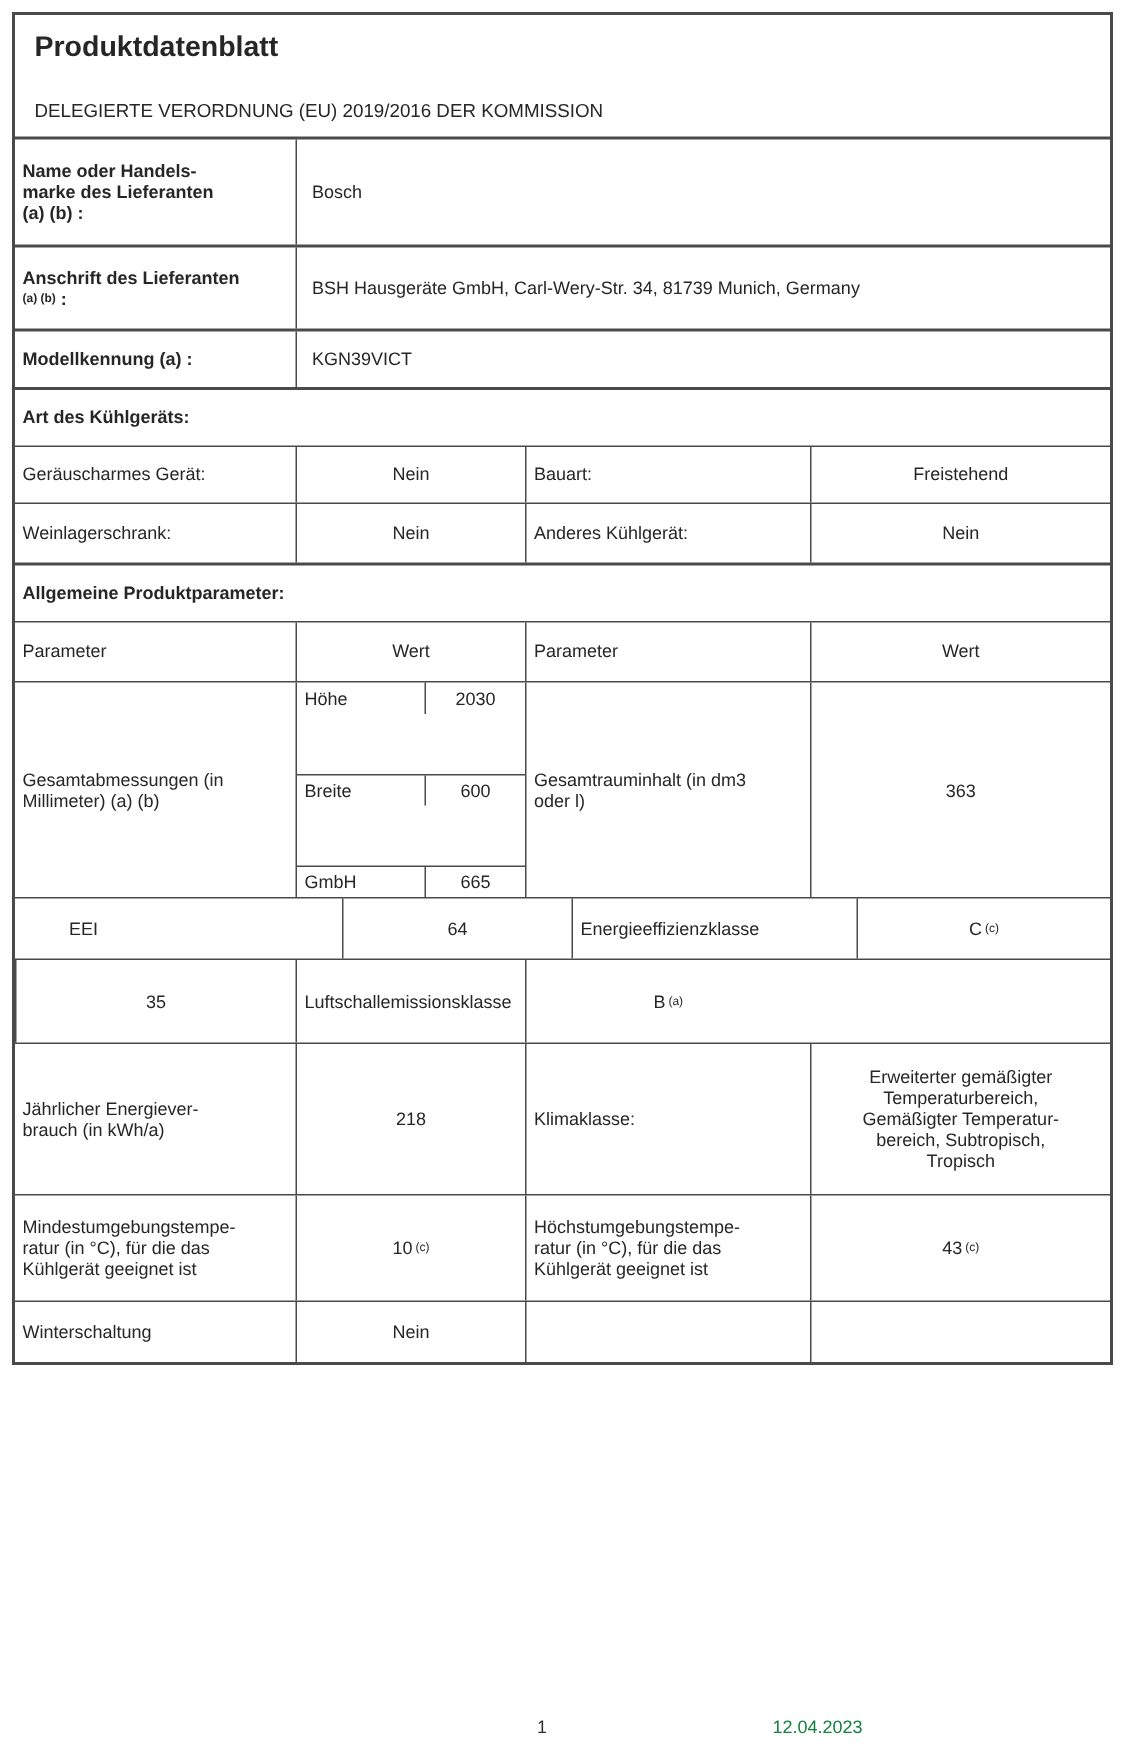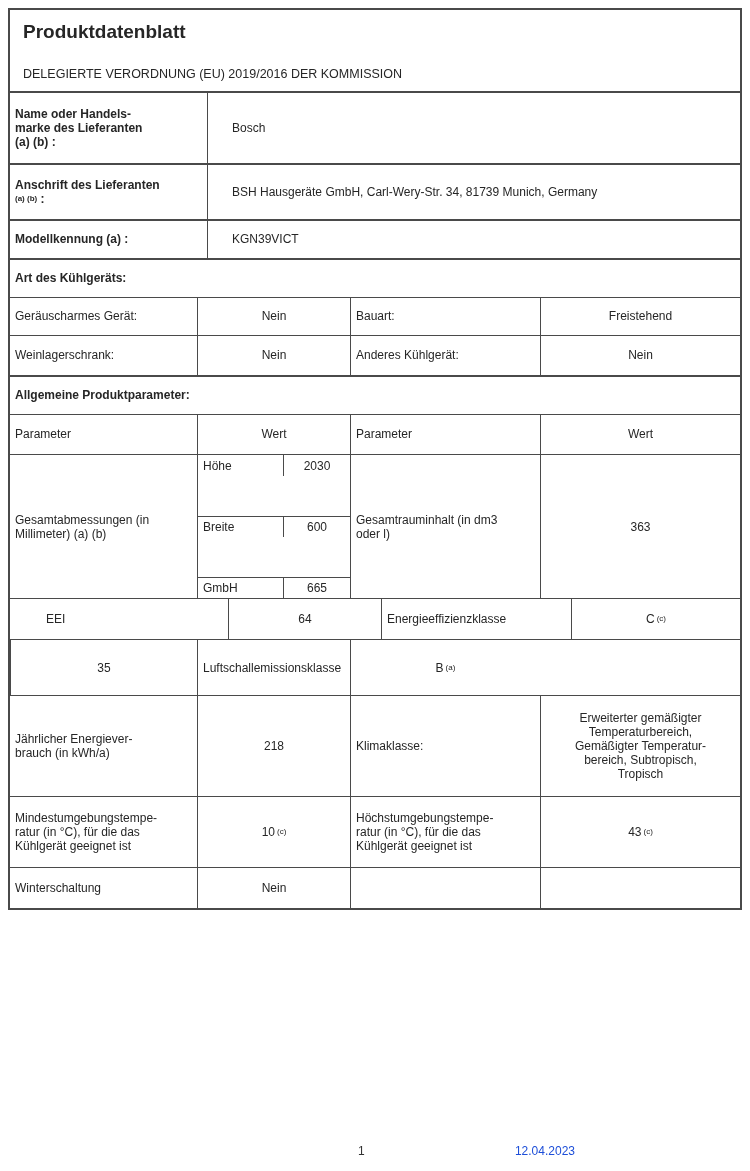--- a/index.html
+++ b/index.html
@@ -45,22 +45,21 @@
     padding: 3px 4px 3px 5px;
   }
   .value {
     justify-content: center;
     text-align: center;
     padding: 3px 2px;
   }
   .value-left {
     justify-content: flex-start;
     text-align: center;
-    padding: 3px 4px 3px 24px;
-    margin-left: 10px;
+    padding: 3px 4px 3px 10px;
   }
   .bold { font-weight: bold; }
   .prewrap { white-space: pre-line; }
   .title-block {
     box-sizing: border-box;
     min-height: 81px;
     display: flex;
     flex-direction: column;
     justify-content: space-between;
     padding: 11px 13px 9px 13px;
@@ -108,21 +107,21 @@
   .footer-page {
     position: absolute;
     left: 358px;
     top: 1144px;
     color: #333333;
   }
   .footer-date {
     position: absolute;
     right: 37px;
     top: 1144px;
-    color: #1d4ed8;
+    color: #15803d;
   }
   
   .h-name    { min-height: 72px; }
   .h-address { min-height: 56px; }
   .h-model   { min-height: 39px; }
   .h-typehead{ min-height: 39px; }
   .h-type1   { min-height: 38px; }
   .h-type2   { min-height: 40px; }
   .h-genhead { min-height: 39px; }
   .h-colhead { min-height: 40px; }

